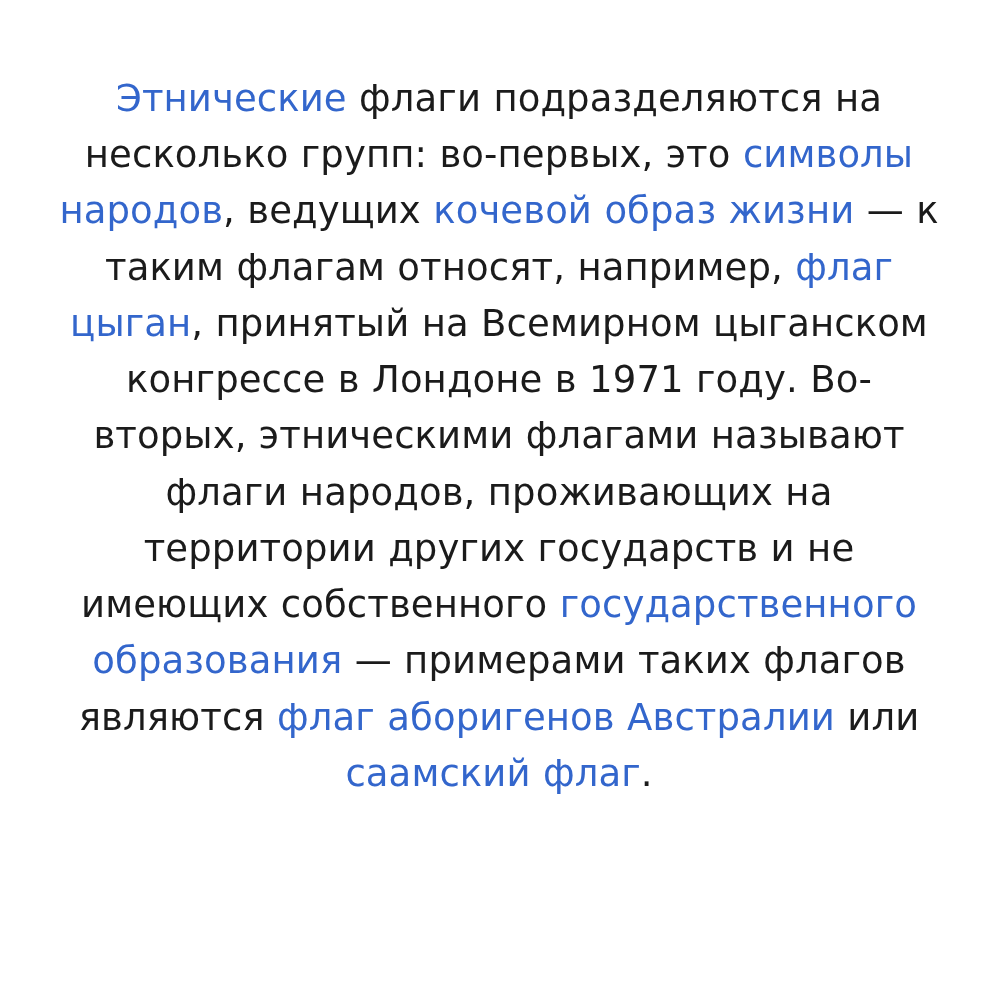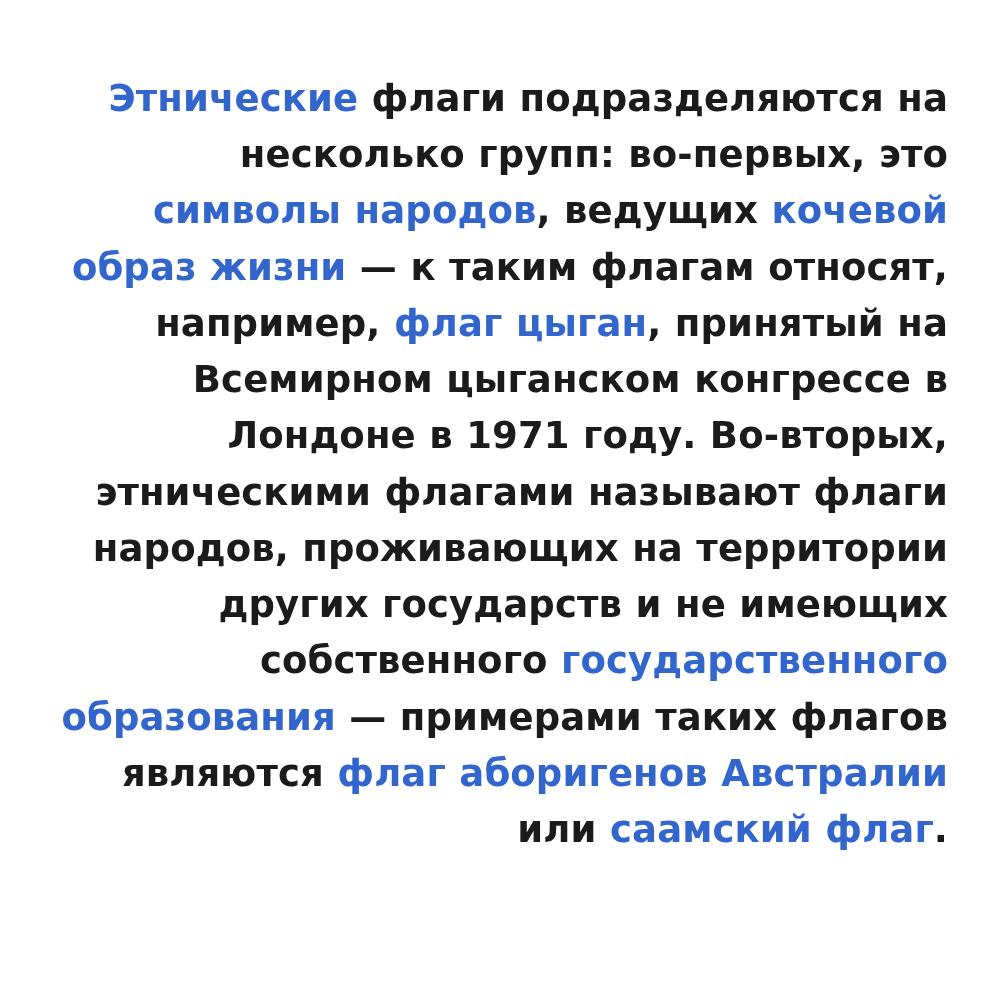--- a/index.html
+++ b/index.html
@@ -17,24 +17,24 @@
   .page {
     box-sizing: border-box;
     width: 1000px;
     height: 991px;
     padding: 34px 52px 0 50px;
     background: #ffffff;
   }
   .article-paragraph {
     font-size: 37px;
     line-height: 1.52;
-    font-weight: 700;
+    font-weight: 400;
     letter-spacing: 0.1px;
     color: #1b1b1b;
-    text-align: right;
+    text-align: center;
     word-spacing: 0.5px;
   }
   .wikilink {
     color: #3366cc;
     text-decoration: none;
   }
 </style>
 </head>
 <body>
 

